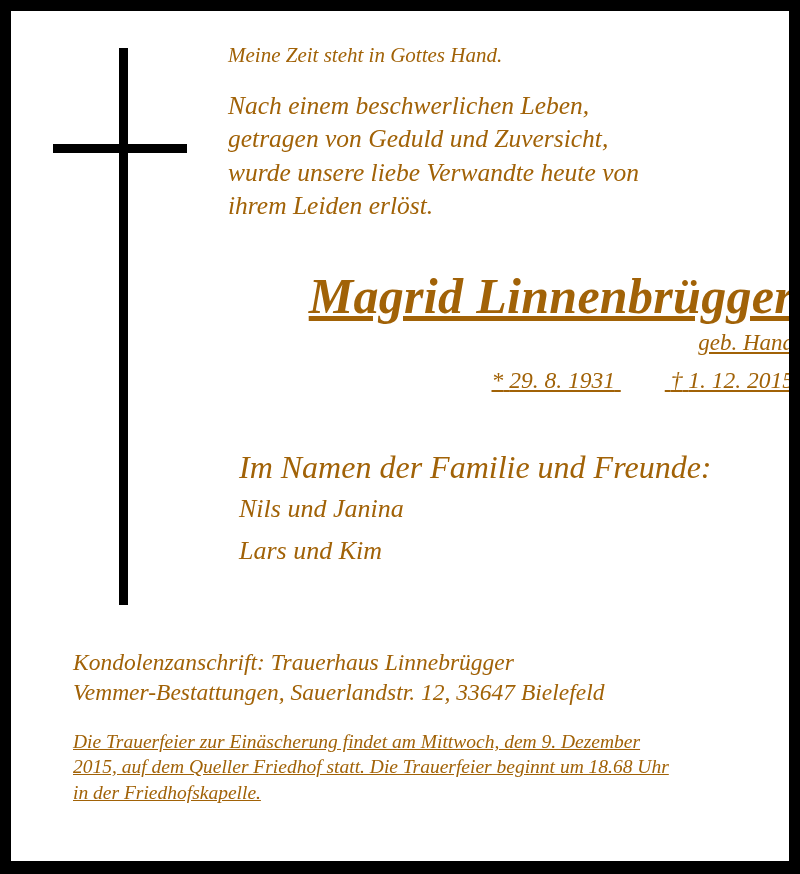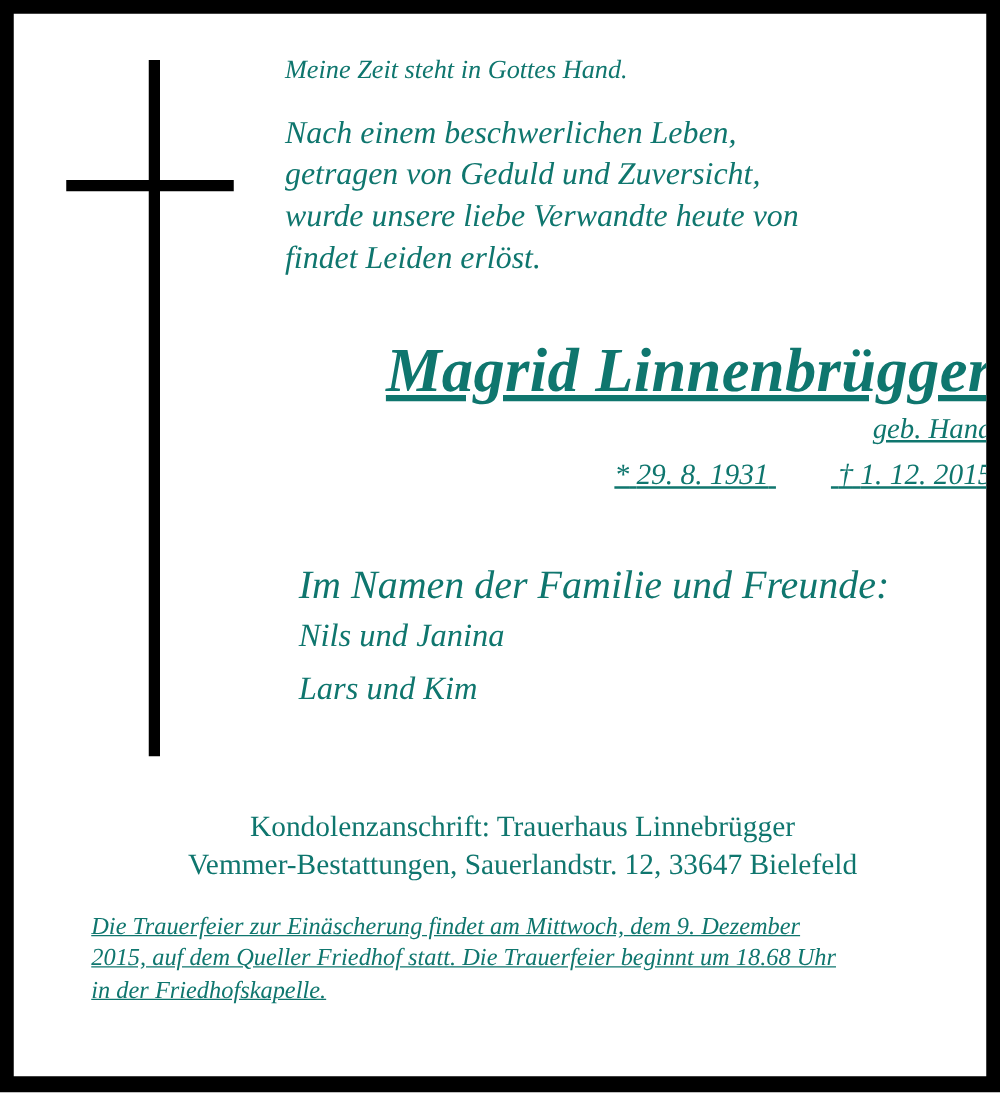--- a/index.html
+++ b/index.html
@@ -19,21 +19,21 @@
   }
 
   .obituary-card {
     position: relative;
     width: 100%;
     height: 100%;
     background: #ffffff;
     box-sizing: border-box;
     overflow: hidden;
     font-family: "Liberation Serif", "DejaVu Serif", serif;
-    color: #0f766e;
+    color: #a16207;
   }
 
   
   .cross {
     position: absolute;
     left: 42px;
     top: 37px;
     width: 145px;
     height: 560px;
   }
@@ -143,25 +143,25 @@
   .family-name:last-child { margin-bottom: 0; }
 
   
   .condolence-block {
     position: absolute;
     left: 62px;
     top: 636px;
     width: 690px;
   }
   .condolence-line {
+    font-style: italic;
     font-size: 23.5px;
     line-height: 1.28;
     margin: 0;
     white-space: nowrap;
-    text-align: center;
   }
 
   
   .details-block {
     position: absolute;
     left: 62px;
     top: 718px;
     width: 690px;
   }
   .details-paragraph {
@@ -189,21 +189,21 @@
       <div class="cross-vertical"></div>
       <div class="cross-horizontal"></div>
     </div>
 
     <div class="content-column">
       <p class="epitaph">Meine Zeit steht in Gottes Hand.</p>
       <div class="intro">
         <span class="line">Nach einem beschwerlichen Leben,</span>
         <span class="line">getragen von Geduld und Zuversicht,</span>
         <span class="line">wurde unsere liebe Verwandte heute von</span>
-        <span class="line">findet Leiden erlöst.</span>
+        <span class="line">ihrem Leiden erlöst.</span>
       </div>
     </div>
 
     <div class="name-block">
       <h1 class="deceased-name">Magrid Linnenbrügger</h1>
       <p class="maiden-name">geb. Hand</p>
       <p class="life-dates">
         <span>*</span>
         <span>29. 8. 1931</span>
         <span class="date-gap"></span>

